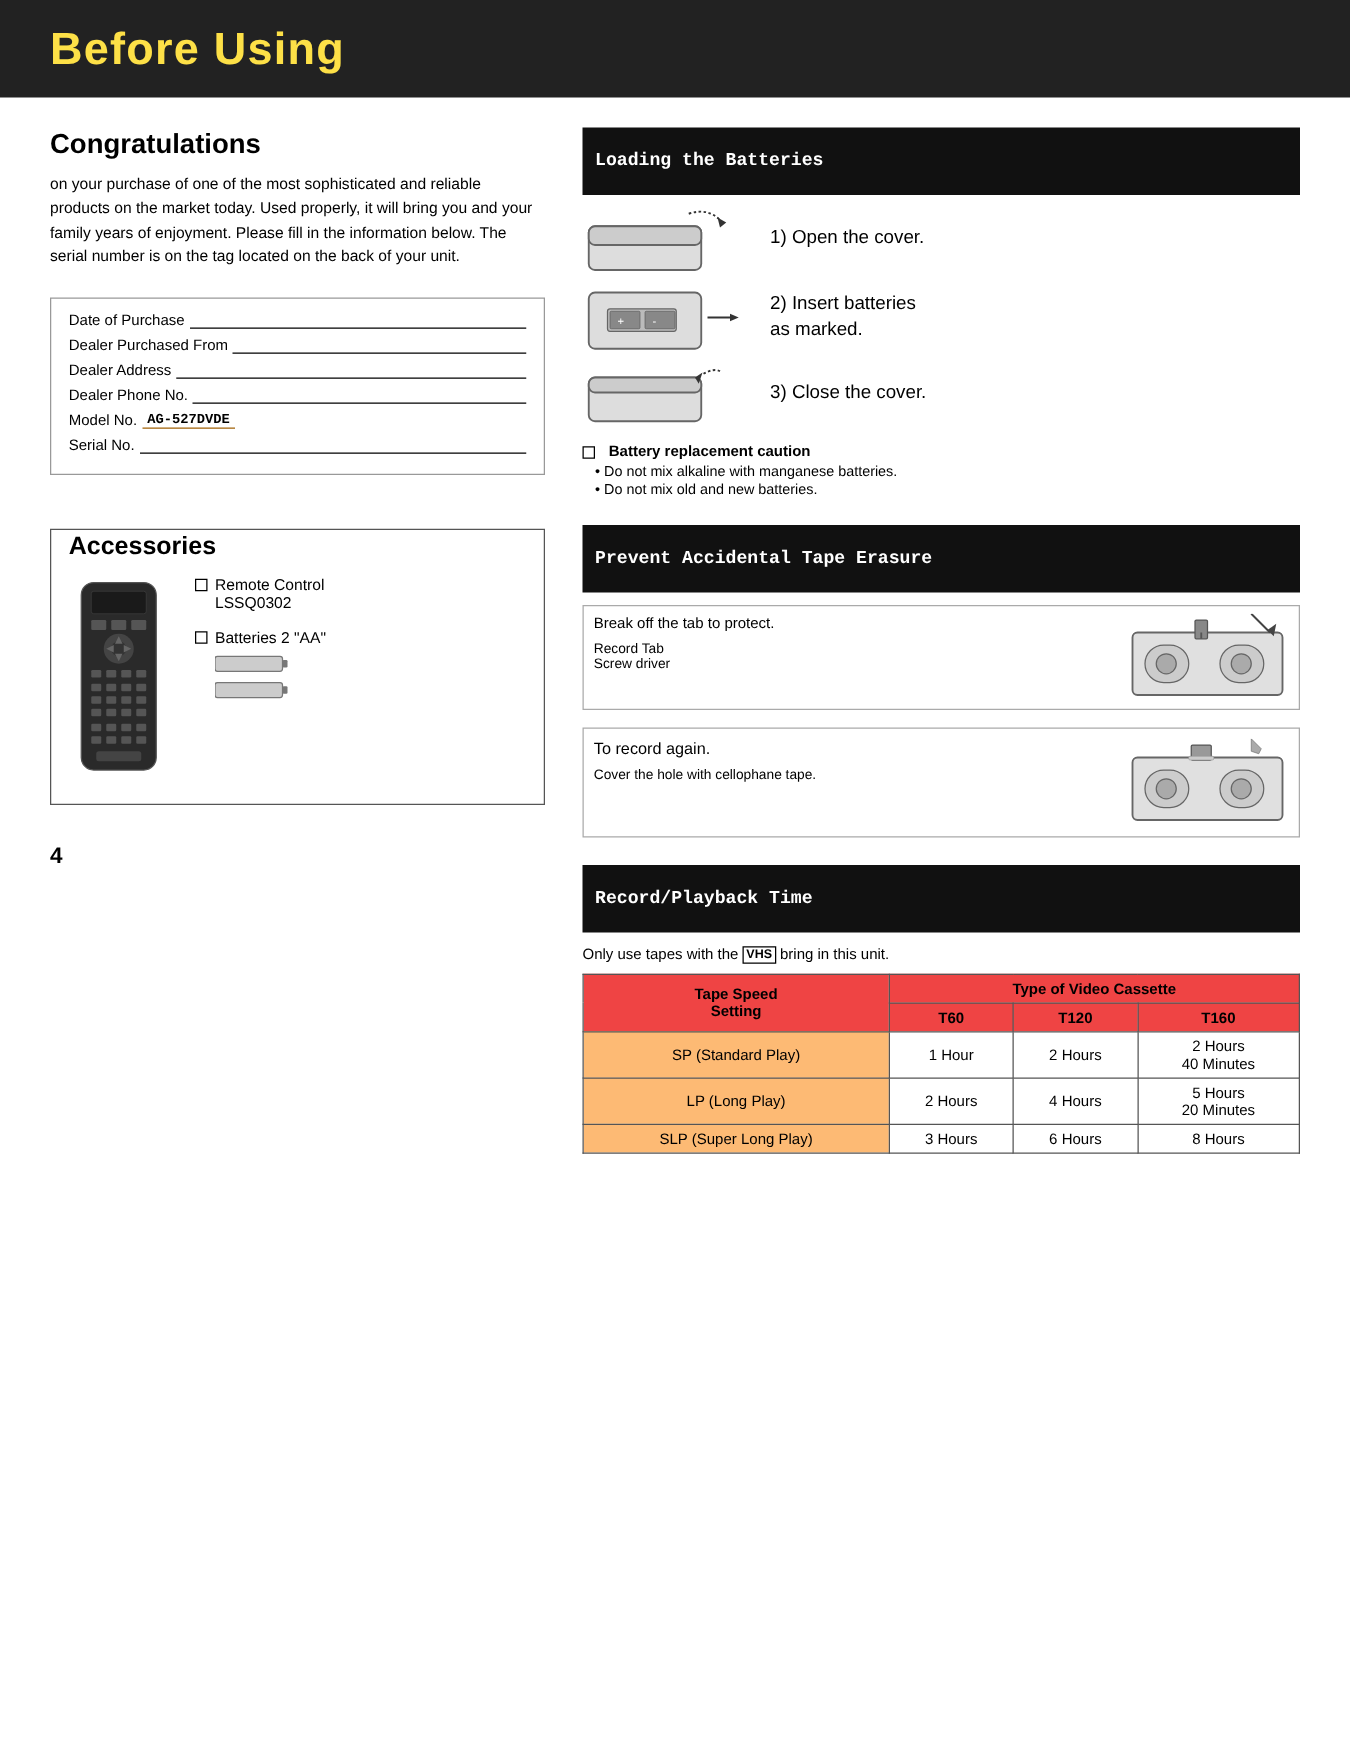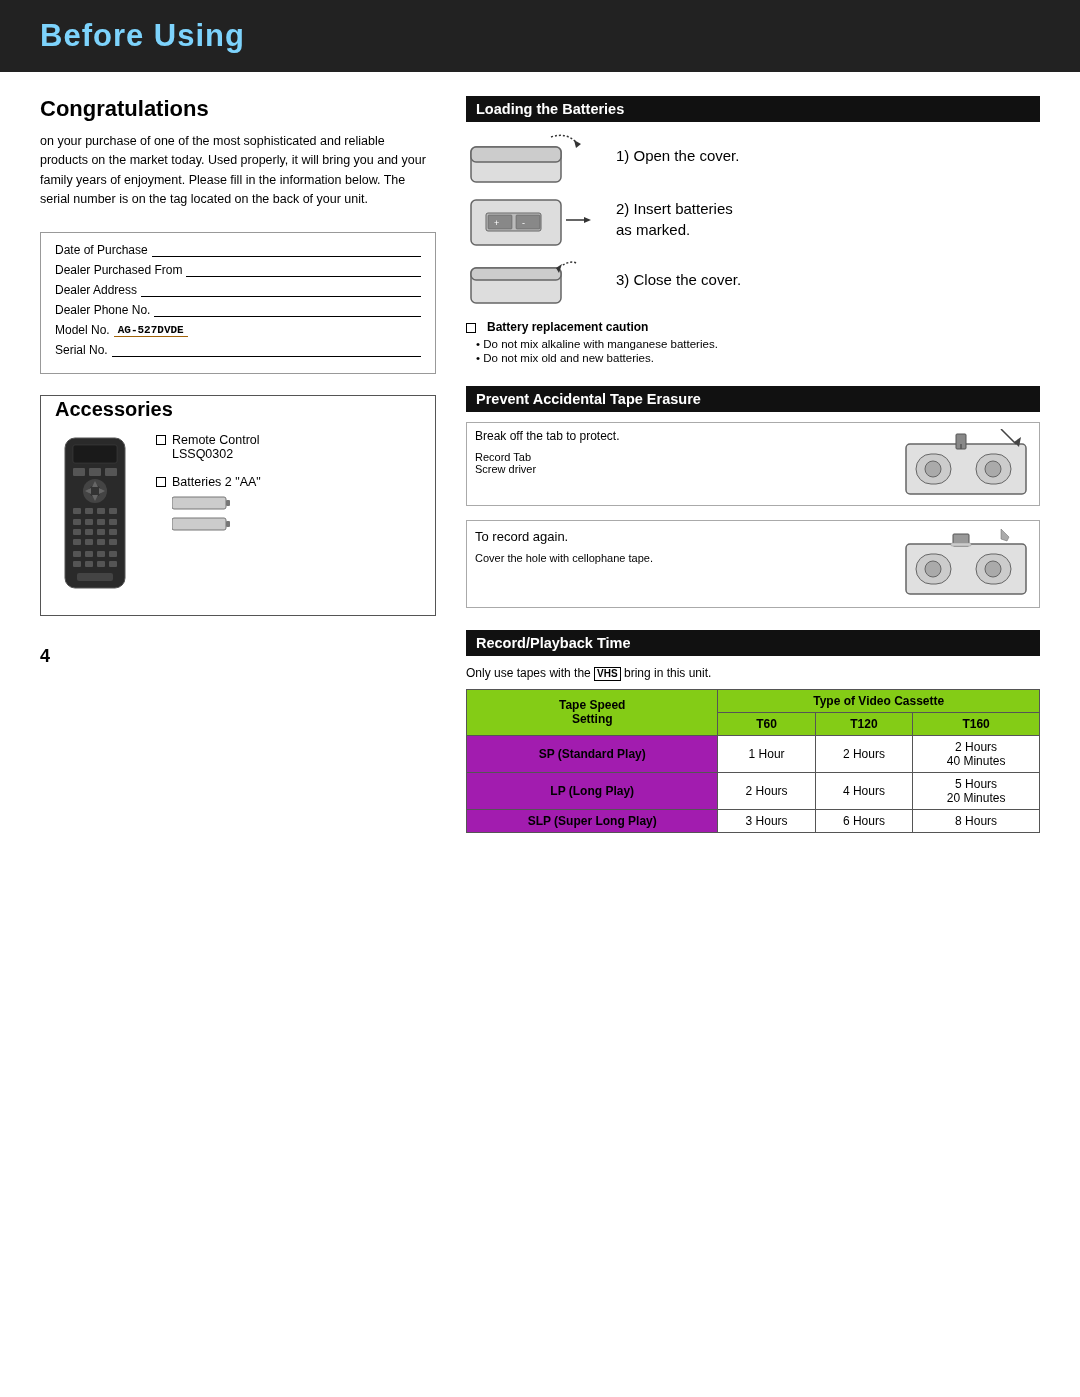--- a/index.html
+++ b/index.html
@@ -14,23 +14,23 @@
     }
 
     
     .page-header {
       background: #1a1a2e;
       background: #222;
       padding: 18px 40px 18px 40px;
       margin-bottom: 24px;
     }
     .page-title {
-      font-size: 31px;
-      font-weight: bold;
-      color: #7dd3fc;
+      font-size: 36px;
+      font-weight: bold;
+      color: #fde047;
       letter-spacing: 1px;
     }
 
     .page-content {
       padding: 0 40px 40px 40px;
     }
 
     
     .main-layout {
       display: flex;
@@ -58,21 +58,21 @@
     .congrats-text {
       font-size: 12.5px;
       line-height: 1.55;
       margin-bottom: 20px;
     }
 
     
     .info-box {
       border: 1px solid #999;
       padding: 10px 14px;
-      margin-bottom: 11px;
+      margin-bottom: 33px;
       display: inline-block;
       width: 100%;
     }
     .info-row {
       display: flex;
       align-items: flex-end;
       margin-bottom: 6px;
       font-size: 12px;
     }
     .info-label {
@@ -138,22 +138,23 @@
       gap: 5px;
       margin-top: 6px;
     }
 
     
     .dark-header {
       background: #111;
       color: #fff;
       font-weight: bold;
       font-size: 14.5px;
-      padding: 5px 10px;
+      padding: 19px 10px;
       margin-bottom: 10px;
+      font-family: Liberation Mono, monospace;
     }
 
     .section-block {
       margin-bottom: 22px;
     }
     .step-label {
       font-size: 15px;
       margin-bottom: 8px;
       line-height: 1.4;
     }
@@ -194,26 +195,26 @@
       border-collapse: collapse;
       font-size: 12px;
       margin-top: 8px;
     }
     .playback-table th, .playback-table td {
       border: 1px solid #555;
       padding: 4px 6px;
       text-align: center;
     }
     .playback-table th {
-      background: #84cc16;
+      background: #ef4444;
       font-weight: bold;
     }
     .col-tape-speed {
-      background: #a21caf;
-      font-weight: bold;
+      background: #fdba74;
+      font-weight: normal;
       text-align: center;
     }
 
     
     .page-number {
       font-size: 18px;
       font-weight: bold;
       margin-top: 30px;
     }
 

